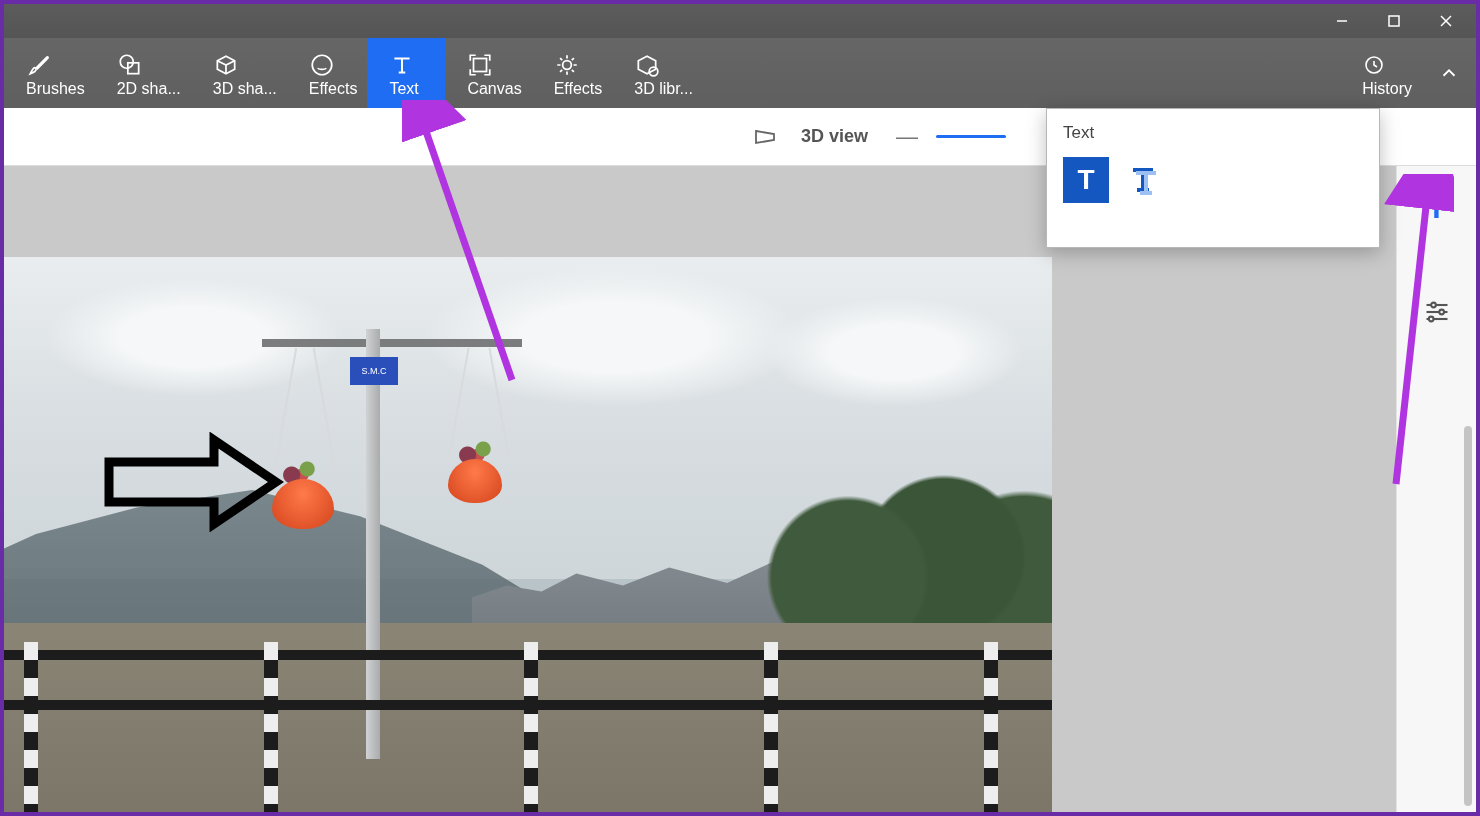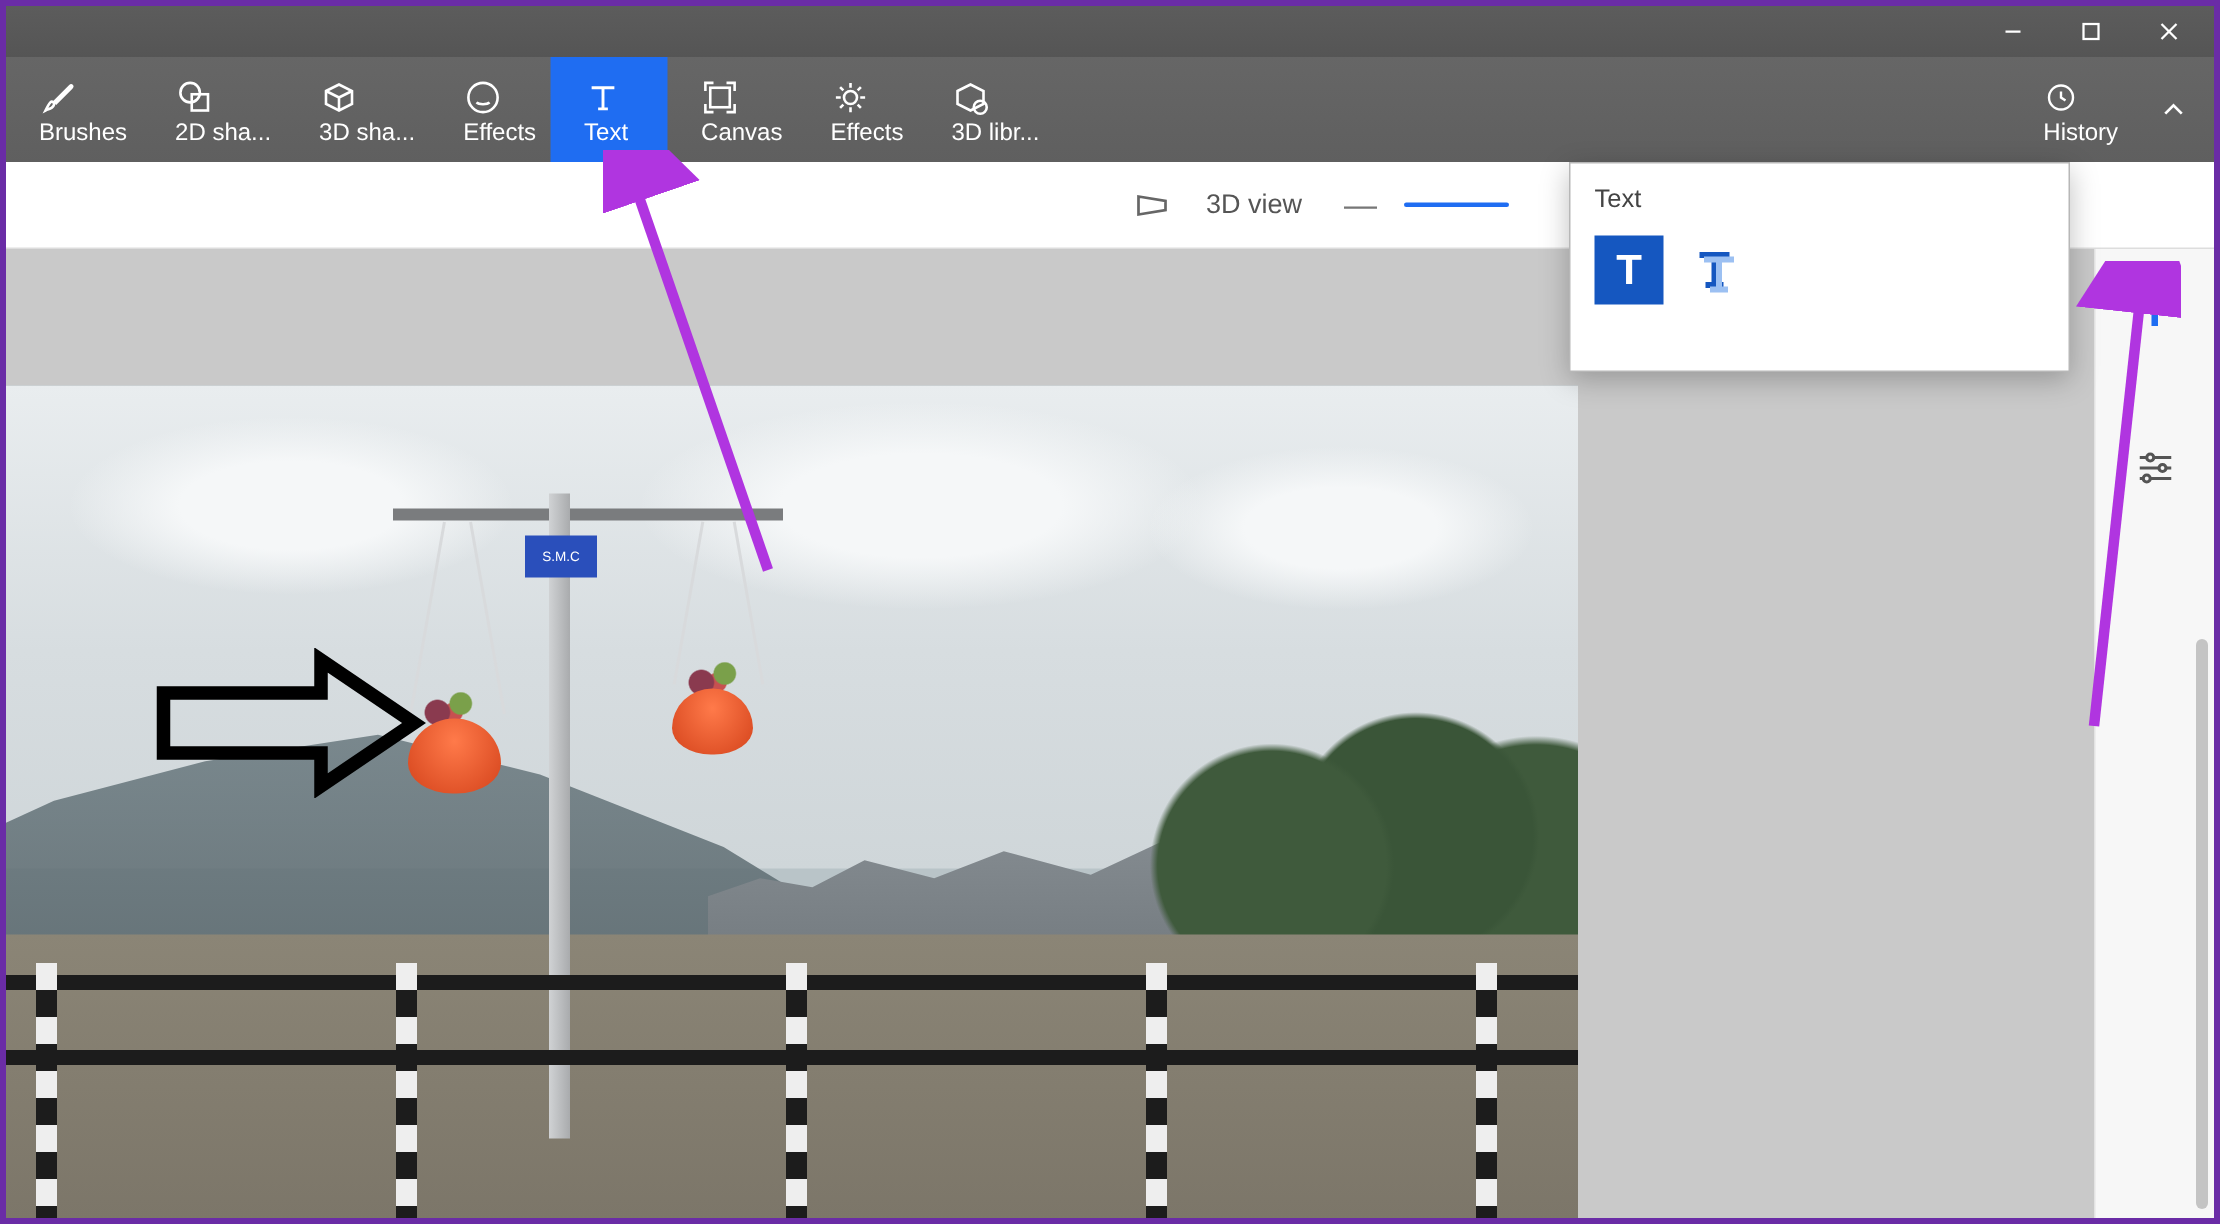--- a/index.html
+++ b/index.html
@@ -18,21 +18,21 @@
   .ribbon .spacer { flex: 1; }
   .ribbon .group-right { display: flex; align-items: stretch; }
   .rib-btn { min-width: 78px; padding: 6px 10px 4px 22px; display: flex; flex-direction: column; align-items: flex-start; justify-content: center; color: #fff; font-size: 16px; cursor: default; }
   .rib-btn .ico { height: 30px; display:flex; align-items:center; justify-content:center; }
   .rib-btn.active { background: #1f6df2; }
   .rib-btn.disabled { color: #a5a5a5; }
   .rib-collapse { width: 54px; display:flex; align-items:center; justify-content:center; color:#fff; }
 
   
   .subbar { position: relative; height: 58px; background: #ffffff; border-bottom: 1px solid #ddd; display:flex; align-items:center; justify-content:flex-end; padding-right: 470px; gap: 28px; }
-  .subbar .view3d { display:flex; align-items:center; gap:24px; color:#555; font-size:18px; }
+  .subbar .view3d { display:flex; align-items:center; gap:24px; color:#555; font-size:18px;font-weight:bold; }
   .subbar .zoom { display:flex; align-items:center; gap:18px; }
   .subbar .zoom .minus, .subbar .zoom .plus { color:#777; font-size:22px; }
   .subbar .track { width:70px; height:3px; background:#1f6df2; border-radius:2px; }
 
   
   .work { position: relative; height: calc(100% - 34px - 70px - 58px); display:flex; }
   .canvas-zone { flex:1; background:#c9c9c9; position:relative; overflow:hidden;padding-left:48px; }
   .side-panel { width: 80px; background:#f7f7f7; border-left:1px solid #e3e3e3; display:flex; flex-direction:column; align-items:center; padding-top: 22px; gap: 64px; }
   .side-panel .tool { width:40px; height:40px; display:flex; align-items:center; justify-content:center; }
   .side-scroll { position:absolute; right:4px; top:260px; width:8px; height:380px; background:#c4c4c4; border-radius:4px; }

